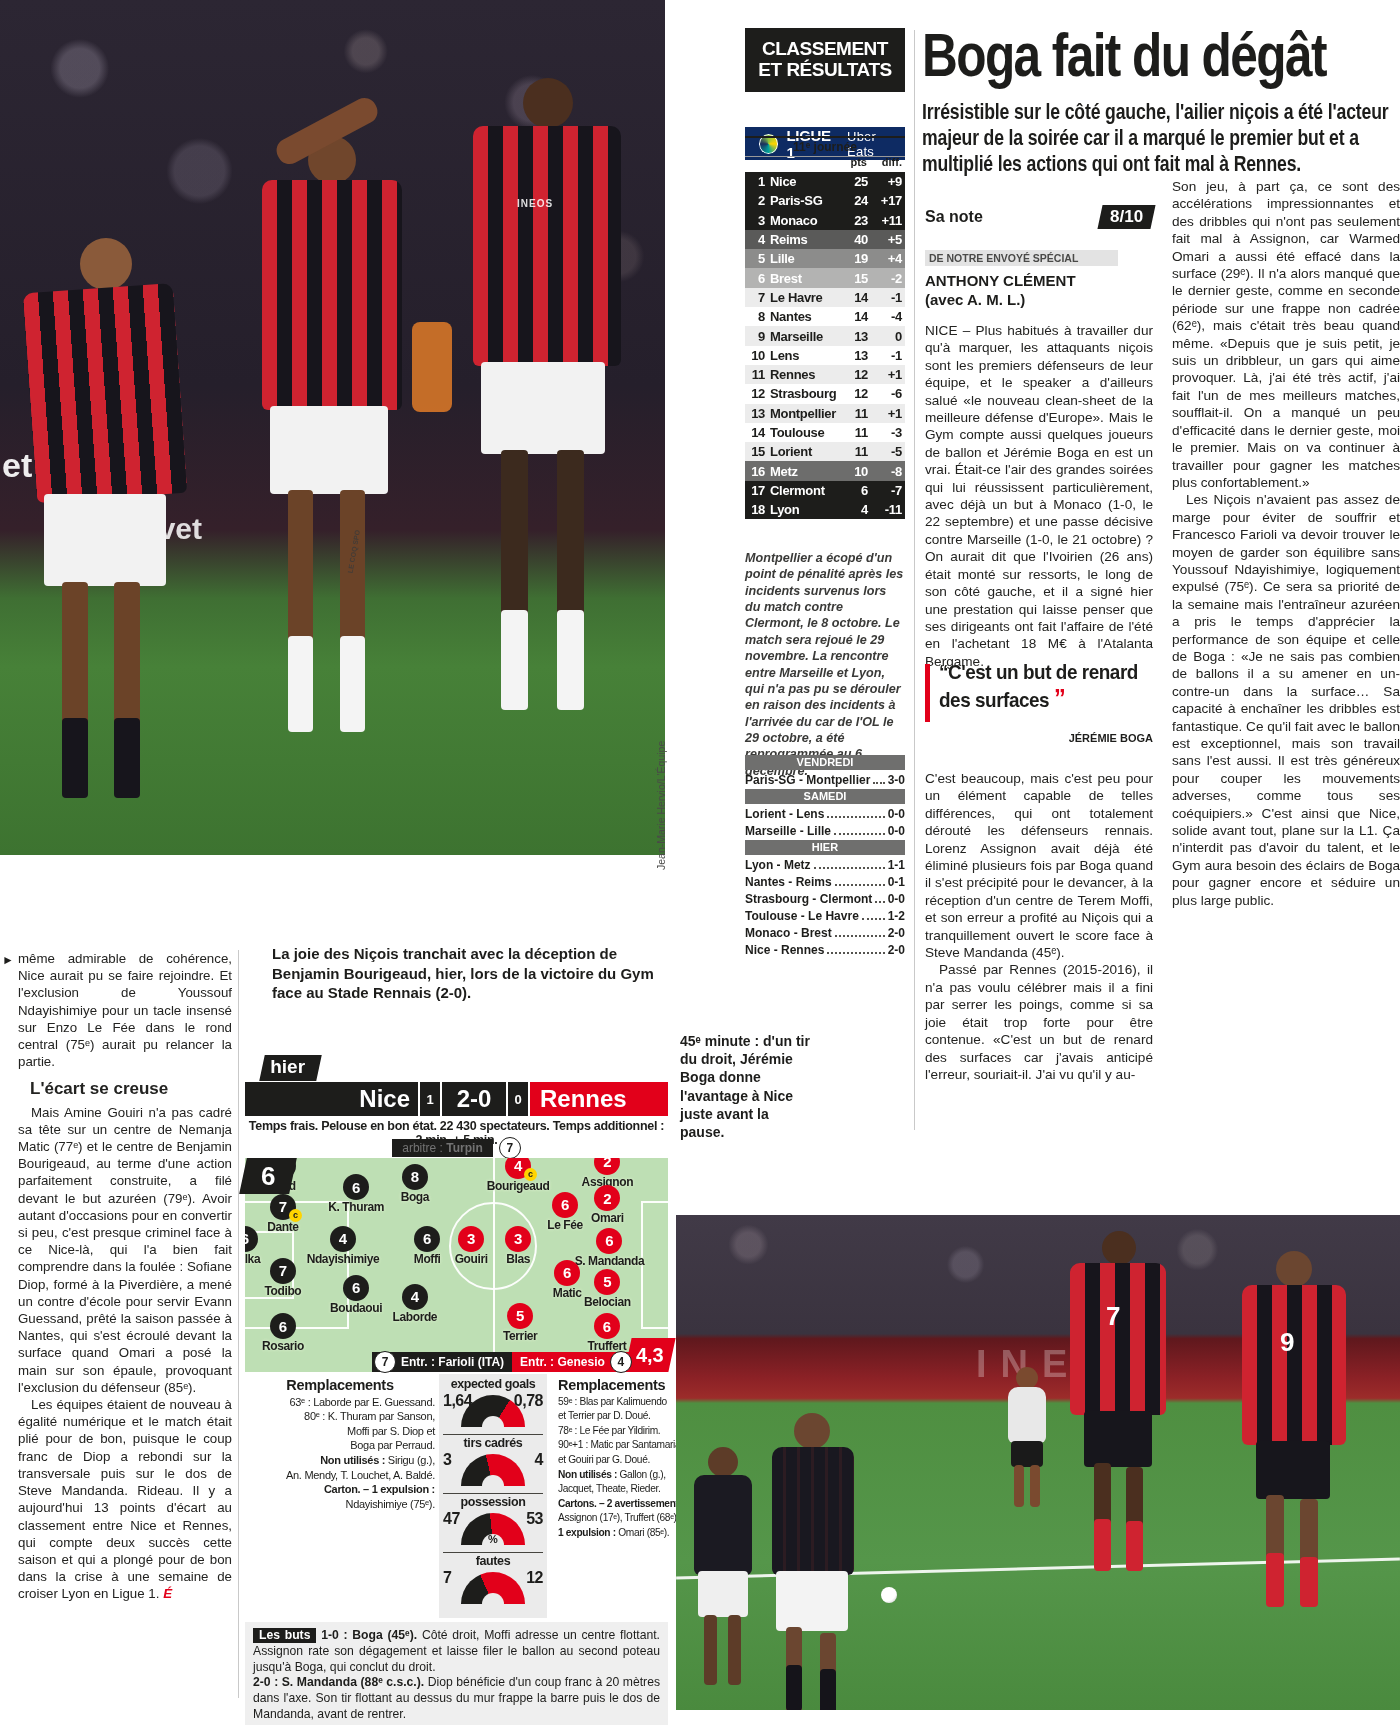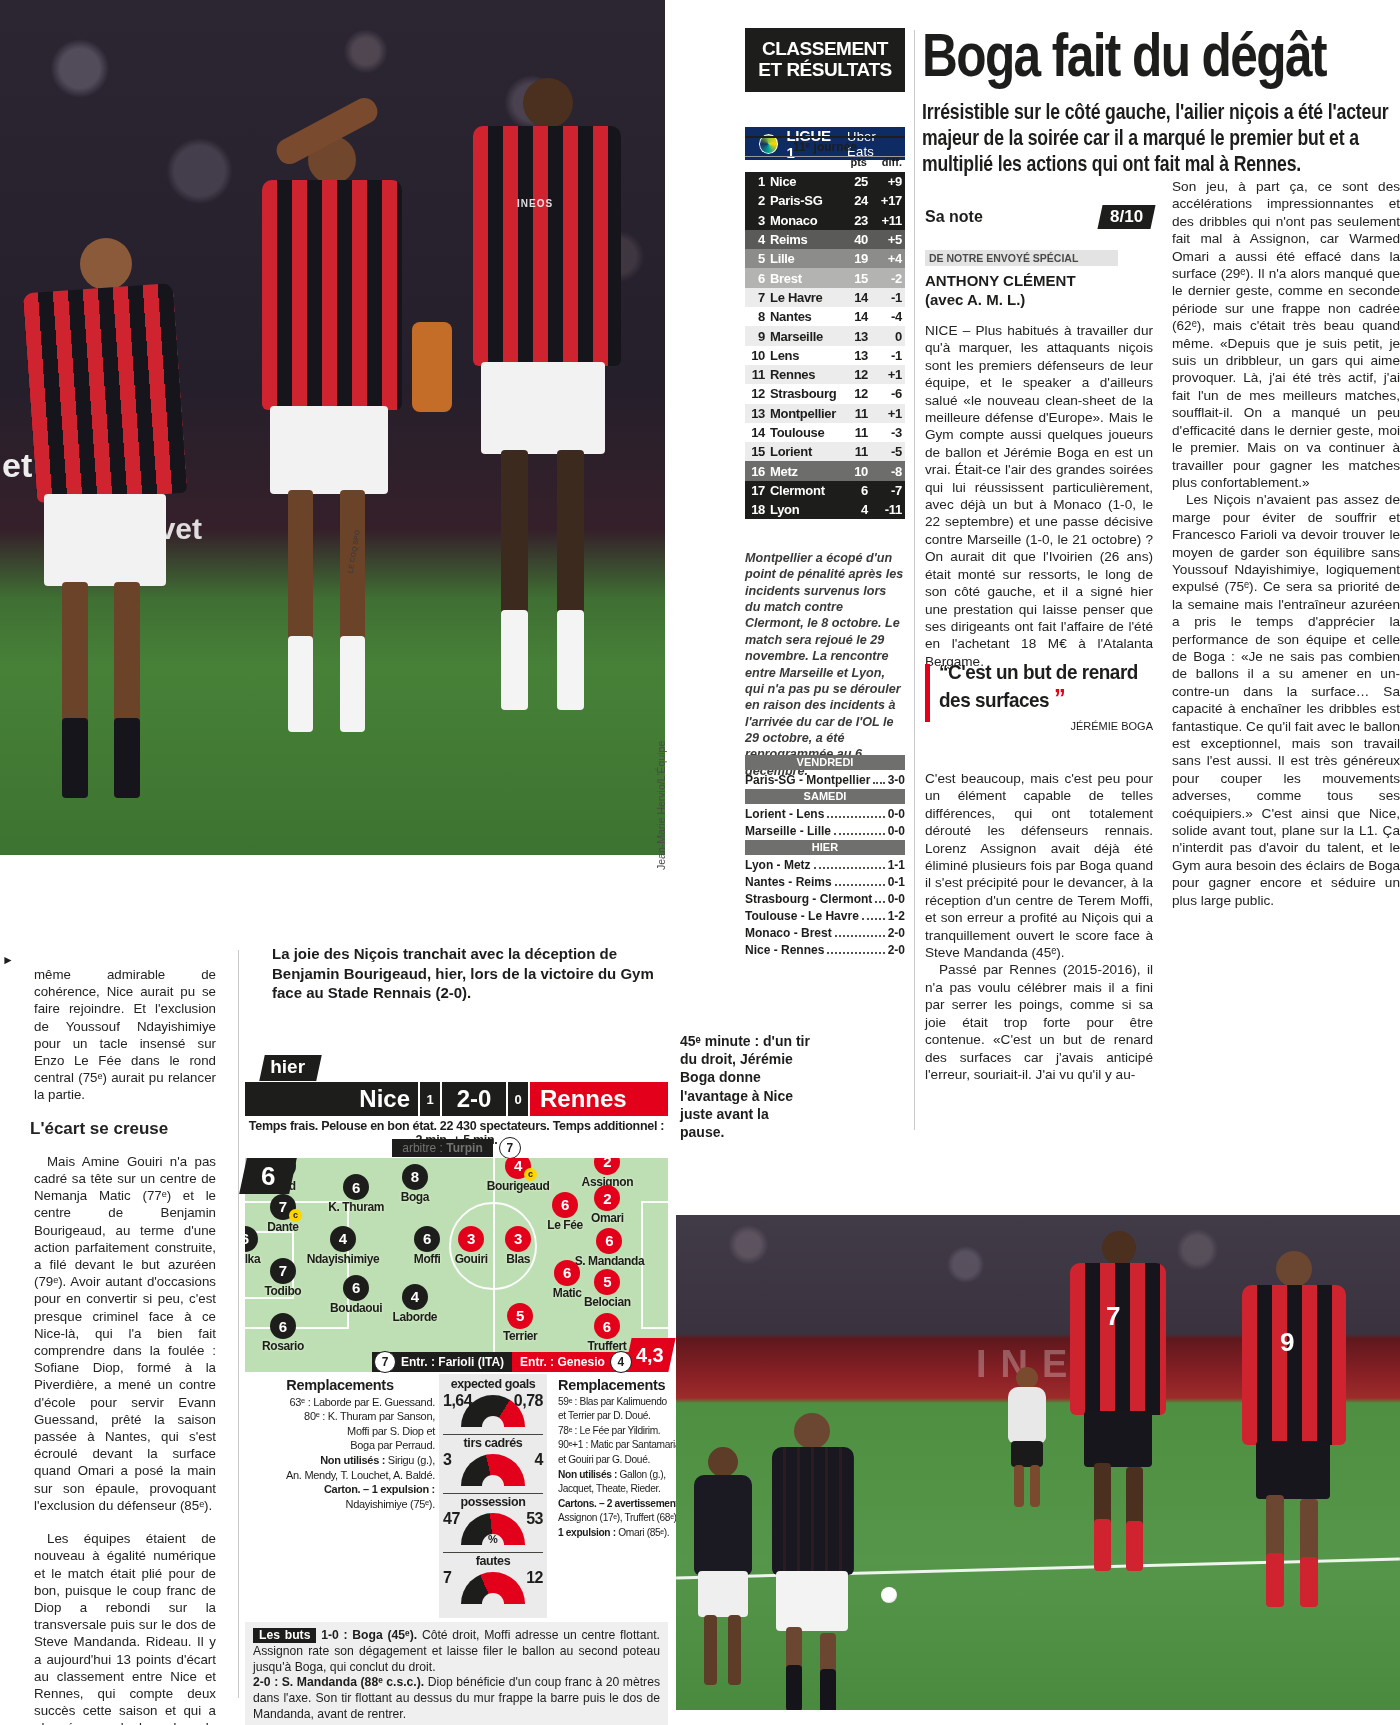--- a/index.html
+++ b/index.html
@@ -72,28 +72,28 @@
   #byline{left:925px;top:272px;font-weight:bold;font-size:15px;}
   #byline2{left:925px;top:291px;font-weight:bold;font-size:15px;}
   .colbody{font-size:13.6px;line-height:17.4px;text-align:justify;color:#232321;}
   .colbody p{margin:0;}
   .colbody p+p{text-indent:14px;}
   #col1a{left:925px;top:322px;width:228px;}
   #pullquote{left:925px;top:660px;width:228px;}
   #pq-bar{position:absolute;left:0;top:4px;width:5px;height:58px;background:#e2001a;}
   #pq-text{margin-left:14px;font-size:21px;font-weight:bold;letter-spacing:-.5px;line-height:1.15;transform:scaleX(.9);transform-origin:left top;width:240px;}
   .pq-marks{color:#e2001a;font-size:26px;letter-spacing:-2px;}
-  #pq-author{text-align:right;font-weight:normal;font-size:11px;margin-top:6px;}
+  #pq-author{text-align:right;font-weight:bold;font-size:11px;margin-top:18px;}
   #col1b{left:925px;top:770px;width:228px;}
   #col2{left:1172px;top:178px;width:228px;}
   .ital{font-style:italic;}
   
   #arrow{left:2px;top:953px;font-size:12px;color:#1d1d1b;}
   #left-art{left:18px;top:950px;width:214px;font-size:13.3px;line-height:17.2px;text-align:justify;color:#232321;}
-  #left-art p{margin:16px;}
+  #left-art p{margin:0;}
   #left-art p+p{text-indent:13px;}
   #left-head{font-size:17px;font-weight:bold;text-align:left;margin:10px 0 6px 12px !important;text-indent:0 !important;}
   .endmark{color:#e2001a;font-weight:bold;font-style:italic;}
   
   #cap-top{left:272px;top:944px;width:392px;font-weight:bold;font-size:15px;line-height:1.3;}
   #cap-45{left:680px;top:1032px;width:130px;font-weight:bold;font-size:14px;line-height:1.3;}
   
   #hier-tag{left:262px;top:1055px;background:#1d1d1b;color:#fff;font-weight:bold;font-size:19px;padding:1px 14px 3px 8px;transform:skewX(-12deg);}
   #hier-tag span{display:inline-block;transform:skewX(12deg);}
   #scorebar{left:245px;top:1082px;width:423px;height:34px;display:flex;gap:2px;background:#fff;}

